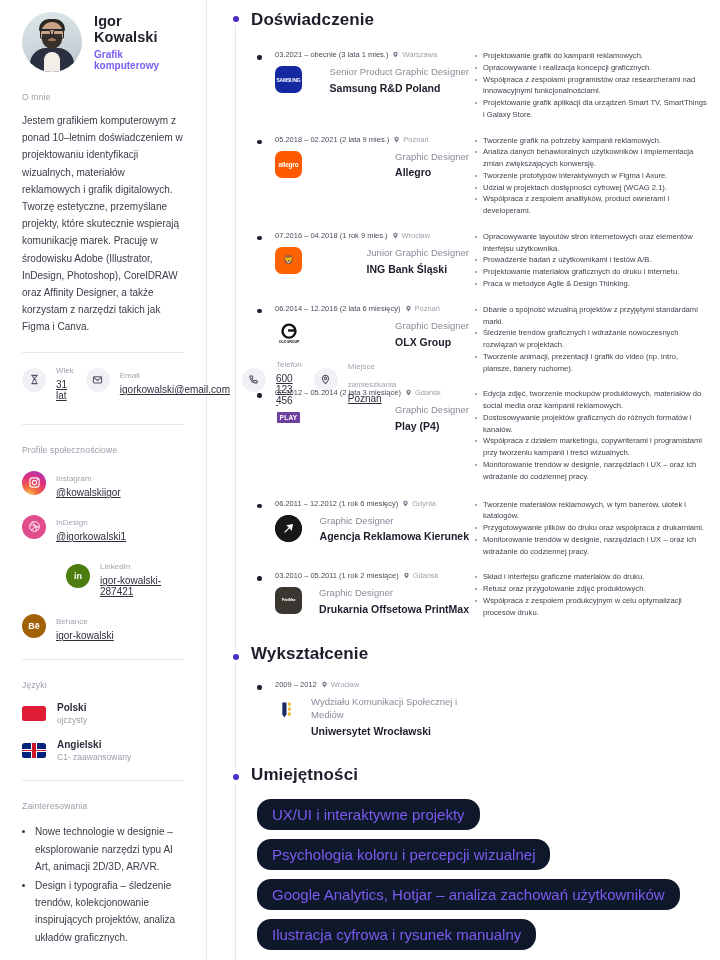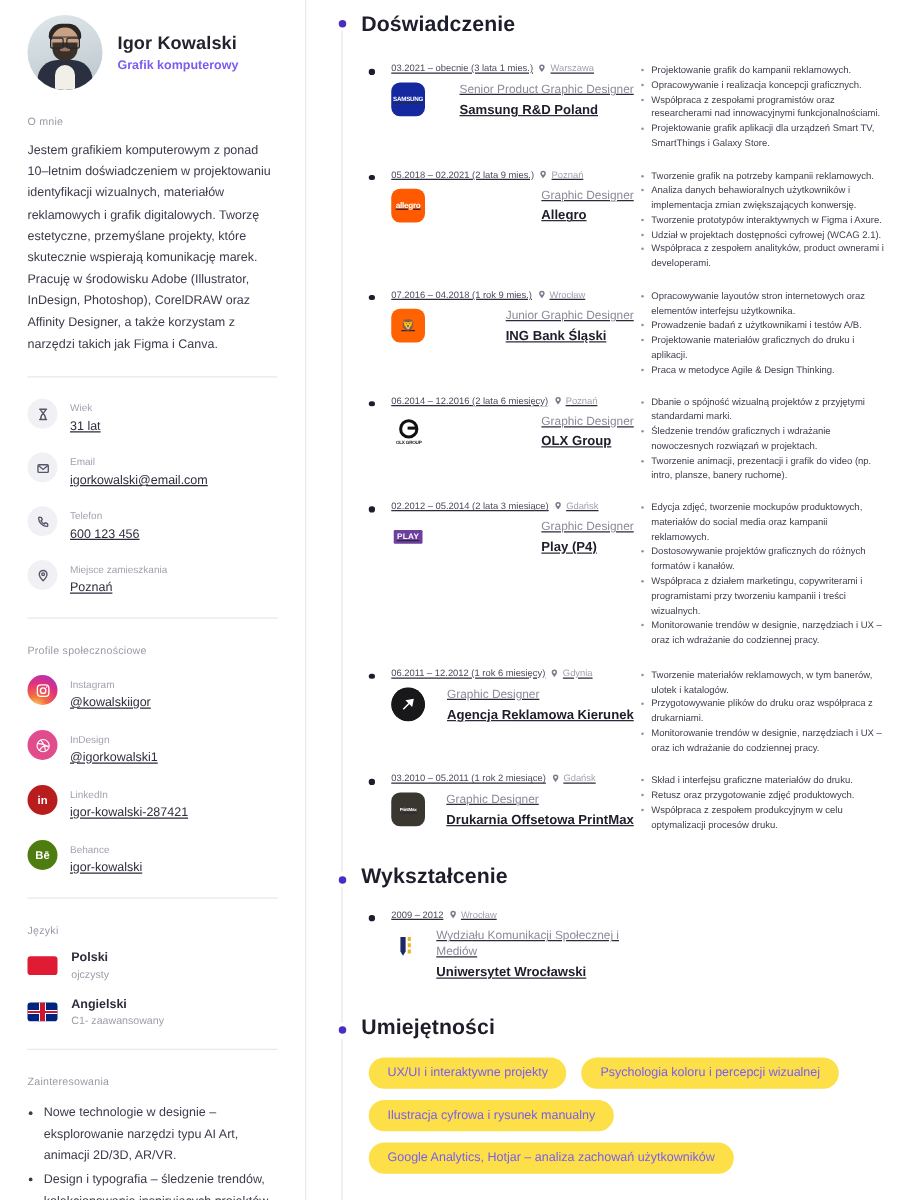--- a/index.html
+++ b/index.html
@@ -7,21 +7,21 @@
     width: 720px; height: 960px;
     background: #ffffff;
     font-family: "Liberation Sans", sans-serif;
     color: #2b2b3a;
     overflow: hidden;
   }
   .page { position: relative; width: 720px; height: 960px; display: flex; background: #fff; }
 
   
   .sidebar {
-    width: 245px; padding: 8px 22px 0 22px;
+    width: 207px; padding: 8px 22px 0 22px;
     border-right: 1px solid #e9e9ef;
     position: relative;
   }
   .profile-head { display: flex; align-items: center; gap: 12px; margin-top: 4px; }
   .avatar {
     width: 60px; height: 60px; border-radius: 50%;
     background: linear-gradient(165deg,#dfe7ea 0%, #cfd9de 45%, #b9c3ca 100%);
     position: relative; overflow: hidden; flex: 0 0 60px;
   }
   .avatar .head { position:absolute; left:19px; top:10px; width:22px; height:25px; border-radius:48% 48% 45% 45%; background:#c9a286; }
@@ -34,38 +34,38 @@
   .avatar .body { position:absolute; left:8px; bottom:0; width:44px; height:24px; background:#2a3040; border-radius:16px 16px 0 0; }
   .avatar .shirt { position:absolute; left:22px; bottom:0; width:16px; height:20px; background:#f2efe9; border-radius:8px 8px 0 0; }
 
   .person-name { font-size: 14.5px; font-weight: 600; letter-spacing: .1px; color: #23232f; }
   .person-role { font-size: 10px; font-weight: 600; color: #7b5cf0; margin-top: 4px; }
 
   .sb-label { font-size: 8.5px; color: #9a9aa8; letter-spacing: .2px; margin: 20px 0 10px 0; }
   .about-text { font-size: 10px; line-height: 1.72; color: #3b3b4a; }
   .hr { height: 1px; background: #e8e8ee; margin: 17px 0 0 0; }
 
-  .contact-list { margin-top: 14px; display: flex; flex-direction: column; gap: 12px; }
+  .contact-list { display: flex; flex-direction: row; gap: 12px; }
   .contact-row { display: flex; align-items: center; gap: 10px; }
   .c-ico {
     width: 24px; height: 24px; border-radius: 50%; background: #f1f1f5;
     display: flex; align-items: center; justify-content: center; flex: 0 0 24px;
   }
   .c-ico svg { width: 11px; height: 11px; fill: none; stroke: #55556a; stroke-width: 1.6; }
   .c-key { font-size: 8px; color: #a2a2b0; }
   .c-val { font-size: 10px; color: #2d2d3c; margin-top: 2px; text-decoration: underline; }
 
   .social-list { margin-top: 12px; display: flex; flex-direction: column; gap: 13px; }
   .s-ico { width: 24px; height: 24px; border-radius: 50%; flex: 0 0 24px;
            display:flex; align-items:center; justify-content:center; color:#fff;
            font-size: 9px; font-weight: 700; }
   .s-ico.instagram { background: radial-gradient(circle at 28% 105%, #fdd56f 0%, #f36f3a 28%, #e0307e 62%, #9a38c9 100%); }
   .s-ico.dribbble  { background: #e14d8c; }
-  .s-ico.linkedin  { background: #b91c1c; }
-  .s-ico.behance   { background: #4d7c0f; }
+  .s-ico.linkedin  { background: #4d7c0f; margin-left: 44px; }
+  .s-ico.behance   { background: #a16207; }
   .s-ico svg { width: 13px; height: 13px; }
 
   .lang-list { margin-top: 12px; display: flex; flex-direction: column; gap: 14px; }
   .lang-row { display: flex; align-items: center; gap: 11px; }
   .flag { width: 24px; height: 15px; border-radius: 2.5px; flex: 0 0 24px; position: relative; overflow: hidden; }
   .flag.pl { background: #e01b34; }
   .flag.uk { background: #00247d; }
   .flag.uk:before { content:""; position:absolute; inset:0;
     background:
       linear-gradient(to bottom, transparent 40%, #fff 40%, #fff 60%, transparent 60%),
@@ -91,21 +91,21 @@
   }
   .sec-dot i { width: 6px; height: 6px; border-radius: 50%; background: #4b2cc4; display:block; }
   .sec-title { font-size: 17px; font-weight: 600; color: #1d1d2b; letter-spacing: .1px; padding-top: 6px; }
 
   .entries { margin-top: 16px; display: flex; flex-direction: column; }
   .entry { display: flex; position: relative; padding-left: 24px; padding-bottom: 6px; }
   .entry:before {
     content: ""; position: absolute; left: 6px; top: 5px;
     width: 4.5px; height: 4.5px; border-radius: 50%; background: #1d1d2b;
   }
-  .entry-left { width: 200px; flex: 0 0 200px; padding-right: 6px; text-decoration: underline; }
+  .entry-left { width: 200px; flex: 0 0 200px; padding-right: 6px; }
   .meta { display: flex; align-items: center; gap: 4px; font-size: 7.5px; color: #4b4b5c; }
   .meta .loc { color: #a0a0ae; display: flex; align-items: center; gap: 3px; }
   .meta svg { width: 7px; height: 7px; fill: #7a7a8c; }
   .job { display: flex; gap: 9px; margin-top: 7px; align-items: flex-start; justify-content: space-between; }
   .logo { width: 27px; height: 27px; border-radius: 7px; flex: 0 0 27px;
           display:flex; align-items:center; justify-content:center; overflow:hidden;
           font-size: 5px; font-weight: 800; color:#fff; letter-spacing:-.2px; }
   .logo.samsung { background:#1428a0; }
   .logo.allegro { background:#ff5a00; }
   .logo.ing { background:#ff6200; }
@@ -116,21 +116,21 @@
   .logo.uni { background:#fff; }
   .job-role { font-size: 9.5px; color: #8a8a99; line-height: 1.35; }
   .job-co { font-size: 10.5px; font-weight: 700; color: #1d1d2b; margin-top: 3px; line-height: 1.3; }
 
   .entry-right { flex: 1; padding-top: 0px; }
   .entry-right ul { list-style: none; }
   .entry-right li { position: relative; padding-left: 8px; font-size: 7.6px; line-height: 1.55; color: #41414f; }
   .entry-right li:before { content:""; position:absolute; left:0; top:5px; width:2px; height:2px; border-radius:50%; background:#8e8e9c; }
 
   .skills-wrap { margin-top: 14px; display: flex; flex-wrap: wrap; gap: 9px 12px; max-width: 400px; padding-left: 6px; }
-  .chip { background: #fde047; color: #7b5cf0; font-size: 10px; padding: 7px 15px; border-radius: 14px; white-space: nowrap; display:flex; align-items:center; gap:7px; }
+  .chip { background: #0f172a; color: #7b5cf0; font-size: 15px; padding: 7px 15px; border-radius: 14px; white-space: nowrap; display:flex; align-items:center; gap:7px; }
 </style>
 </head>
 <body>
 
 <div class="page">
 
   <aside class="sidebar">
 
     <div class="profile-head">
       <div class="avatar">
@@ -362,21 +362,21 @@
               <span>
                 <div class="job-role">Junior Graphic Designer</div>
                 <div class="job-co">ING Bank Śląski</div>
               </span>
             </div>
           </div>
           <div class="entry-right">
               <ul>
             <li>Opracowywanie layoutów stron internetowych oraz elementów interfejsu użytkownika.</li>
             <li>Prowadzenie badań z użytkownikami i testów A/B.</li>
-            <li>Projektowanie materiałów graficznych do druku i aplikacji.</li>
+            <li>Projektowanie materiałów graficznych do druku i internetu.</li>
             <li>Praca w metodyce Agile &amp; Design Thinking.</li>
           </ul>
             </div>
         </div>
 
         <div class="entry" style="margin-top:8px">
           <div class="entry-left">
             <div class="meta">
               <span>06.2014 – 12.2016 (2 lata 6 miesięcy)</span>
               <span class="loc">
@@ -540,20 +540,20 @@
     </section>
 
     <section class="section" style="margin-top:14px">
       <span class="sec-dot">
           <i></i>
         </span>
       <h2 class="sec-title">Umiejętności</h2>
       <div class="skills-wrap">
         <span class="chip">UX/UI i interaktywne projekty</span>
         <span class="chip">Psychologia koloru i percepcji wizualnej</span>
+        <span class="chip">Google Analytics, Hotjar – analiza zachowań użytkowników</span>
         <span class="chip">Ilustracja cyfrowa i rysunek manualny</span>
-        <span class="chip">Google Analytics, Hotjar – analiza zachowań użytkowników</span>
 
       </div>
     </section>
 
   </main>
 </div>
 
 </body></html>

